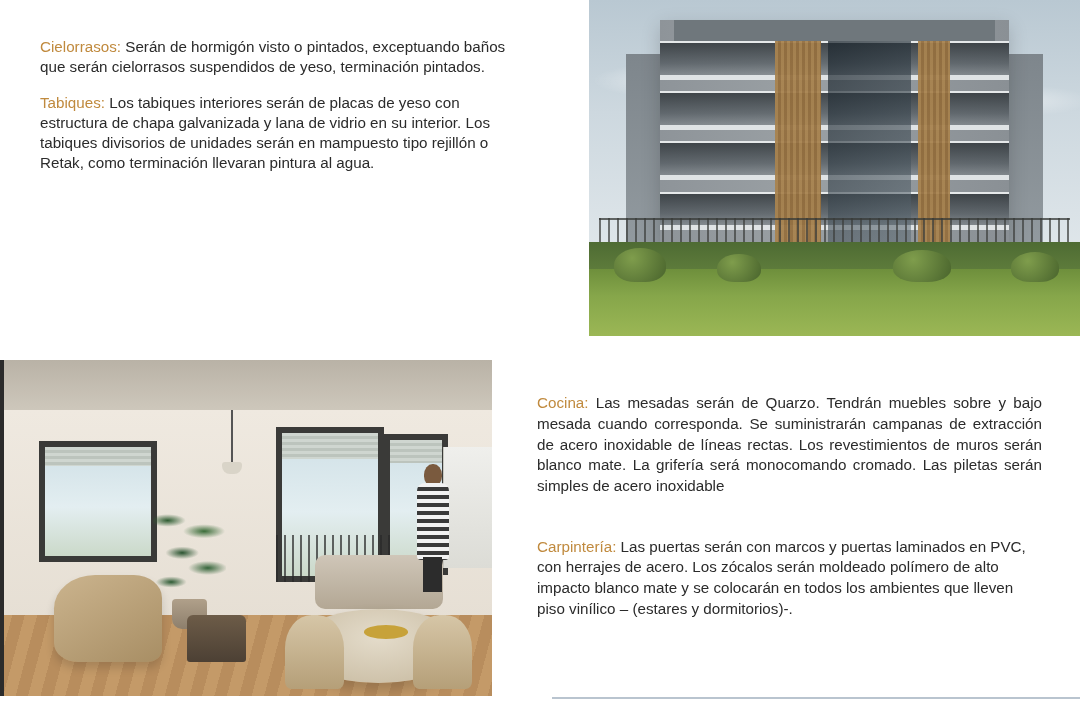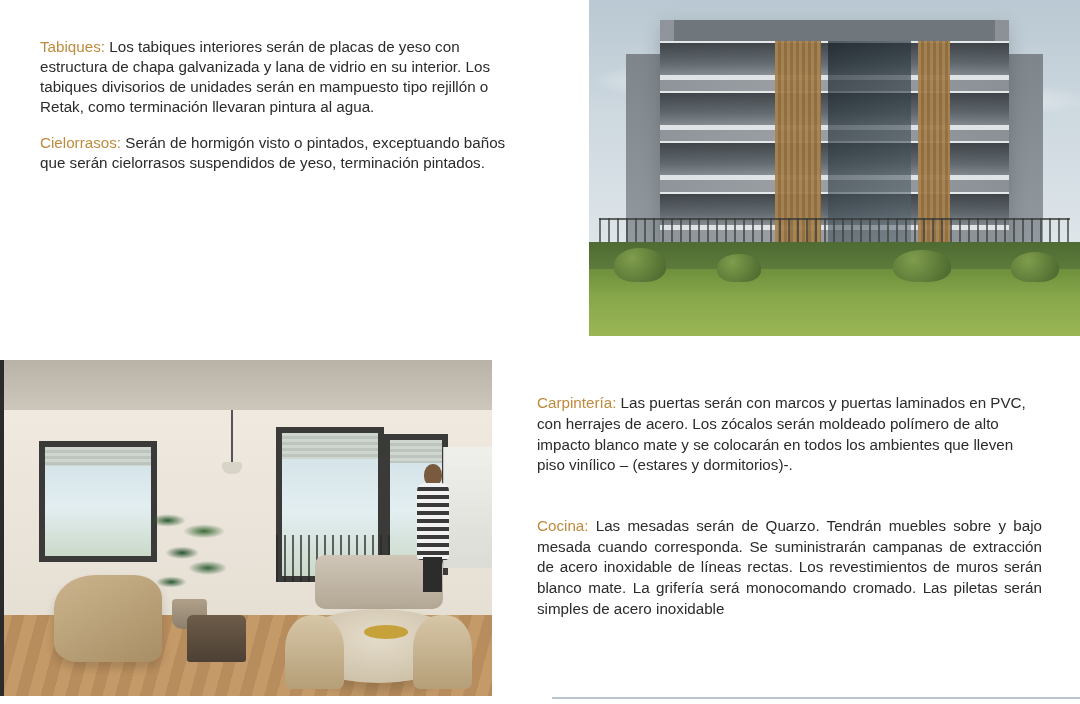--- a/index.html
+++ b/index.html
@@ -269,27 +269,27 @@
     position: absolute; left: 0; top: 360px; width: 4px; height: 336px;
     background: #2b2b2b;
   }
 </style>
 </head>
 <body>
 
 <div class="page">
 
   <div class="left-text">
+    <p class="para"><span class="lead">Cielorrasos:</span><span> Serán de hormigón visto o pintados, exceptuando baños que serán cielorrasos suspendidos de yeso, terminación pintados.</span></p>
     <p class="para"><span class="lead">Tabiques:</span><span> Los tabiques interiores serán de placas de yeso con estructura de chapa galvanizada y lana de vidrio en su interior. Los tabiques divisorios de unidades serán en mampuesto tipo rejillón o Retak, como terminación llevaran pintura al agua.</span></p>
-    <p class="para"><span class="lead">Cielorrasos:</span><span> Serán de hormigón visto o pintados, exceptuando baños que serán cielorrasos suspendidos de yeso, terminación pintados.</span></p>
   </div>
 
   <div class="right-text">
+    <p class="para justify"><span class="lead">Cocina:</span><span> Las mesadas serán de Quarzo. Tendrán muebles sobre y bajo mesada cuando corresponda. Se suministrarán campanas de extracción de acero inoxidable de líneas rectas. Los revestimientos de muros serán blanco mate. La grifería será monocomando cromado. Las piletas serán simples de acero inoxidable</span></p>
     <p class="para"><span class="lead">Carpintería:</span><span> Las puertas serán con marcos y puertas laminados en PVC, con herrajes de acero. Los zócalos serán moldeado polímero de alto impacto blanco mate y se colocarán en todos los ambientes que lleven piso vinílico – (estares y dormitorios)-.</span></p>
-    <p class="para justify"><span class="lead">Cocina:</span><span> Las mesadas serán de Quarzo. Tendrán muebles sobre y bajo mesada cuando corresponda. Se suministrarán campanas de extracción de acero inoxidable de líneas rectas. Los revestimientos de muros serán blanco mate. La grifería será monocomando cromado. Las piletas serán simples de acero inoxidable</span></p>
   </div>
 
   <div class="render-photo">
     <div class="sky"></div>
     <div class="sky-clouds"></div>
 
     <div class="side-wing left"></div>
     <div class="side-wing right"></div>
 
     <div class="building">

